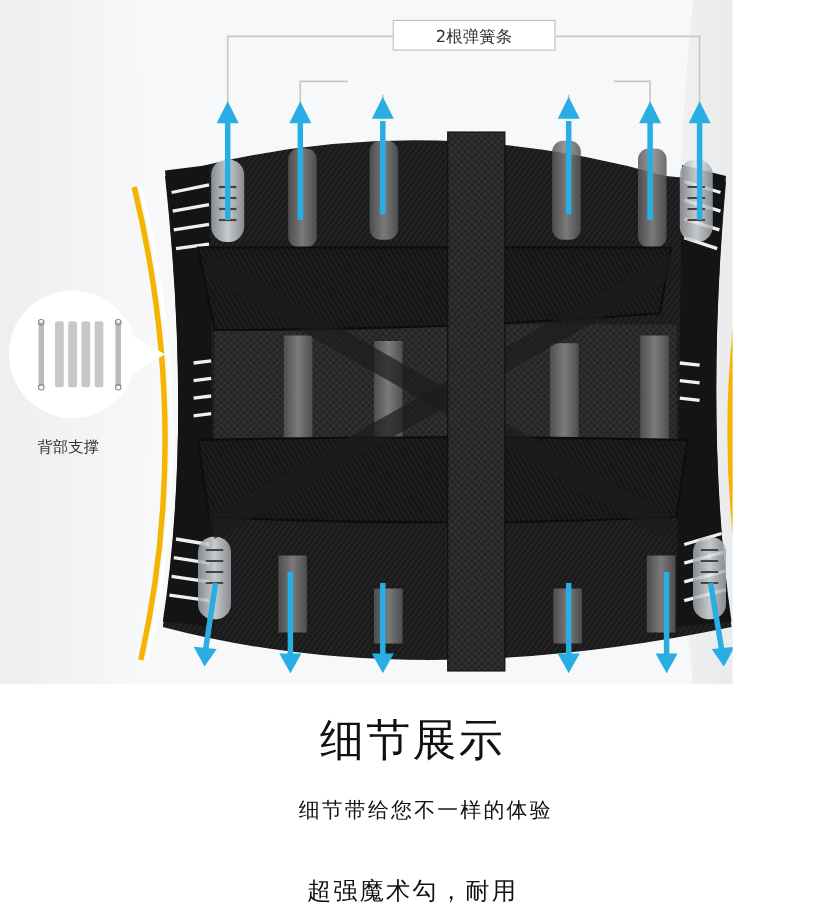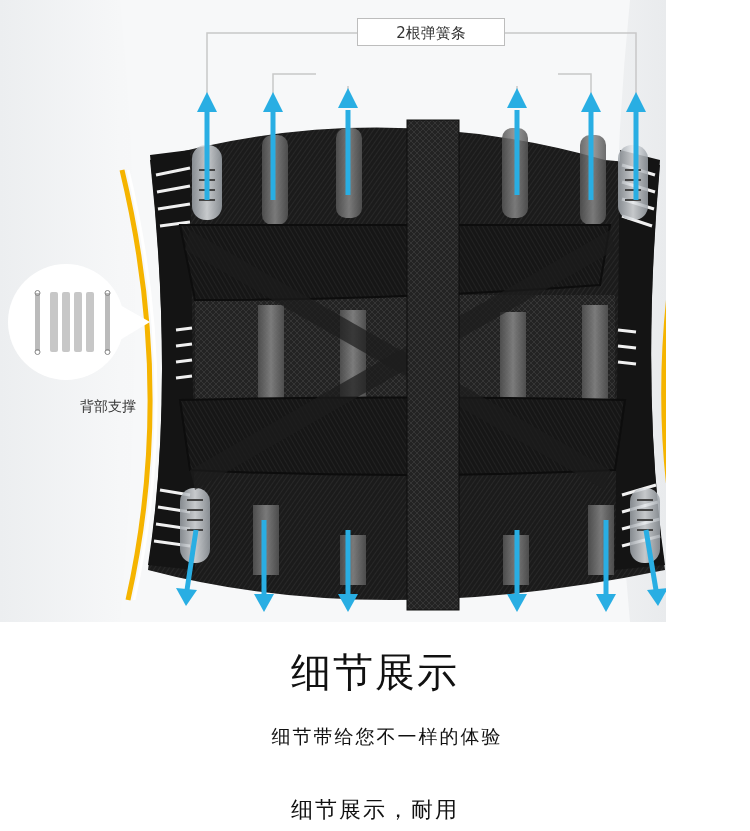--- a/index.html
+++ b/index.html
@@ -2,21 +2,21 @@
 <html><head>
 <meta charset="utf-8">
 <style>
   html,body{margin:0;padding:0;background:#ffffff;}
   body{width:750px;height:831px;position:relative;overflow:hidden;font-family:"DejaVu Sans","Liberation Sans",sans-serif;}
   .photo{position:absolute;left:0;top:0;width:666px;height:622px;overflow:hidden;
     background:linear-gradient(90deg,#eceef0 0%,#f6f7f8 18%,#fbfbfc 50%,#f6f7f8 82%,#e9ebed 100%);}
   .photo svg{position:absolute;left:0;top:0;}
   .label-box{position:absolute;background:#ffffff;border:1px solid #bdbdbd;color:#333;
     font-size:15px;text-align:center;line-height:28px;height:28px;box-sizing:border-box;}
-  .bubble-label{position:absolute;left:46px;top:398px;width:90px;text-align:right;font-size:14px;color:#333;}
+  .bubble-label{position:absolute;left:34px;top:398px;width:90px;text-align:left;font-size:14px;color:#333;}
   .title{position:absolute;left:0;width:750px;text-align:center;color:#111;}
   .t1{top:645px;font-size:40px;letter-spacing:2px;}
   .t2{top:724px;font-size:19px;letter-spacing:2px;margin-left:12px;}
   .t3{top:795px;font-size:22px;letter-spacing:2px;}
 </style>
 </head>
 <body>
 
 <div class="photo">
   <svg width="750" height="622" viewBox="0 0 750 622">
@@ -197,13 +197,13 @@
       </g>
     </g>
   </svg>
 
   <div class="label-box" style="left:357px;top:18px;width:148px;">2根弹簧条</div>
   <div class="bubble-label">背部支撑</div>
 </div>
 
 <div class="title t1">细节展示</div>
 <div class="title t2">细节带给您不一样的体验</div>
-<div class="title t3">细节展示，耐用</div>
+<div class="title t3">超强魔术勾，耐用</div>
 
 </body></html>

